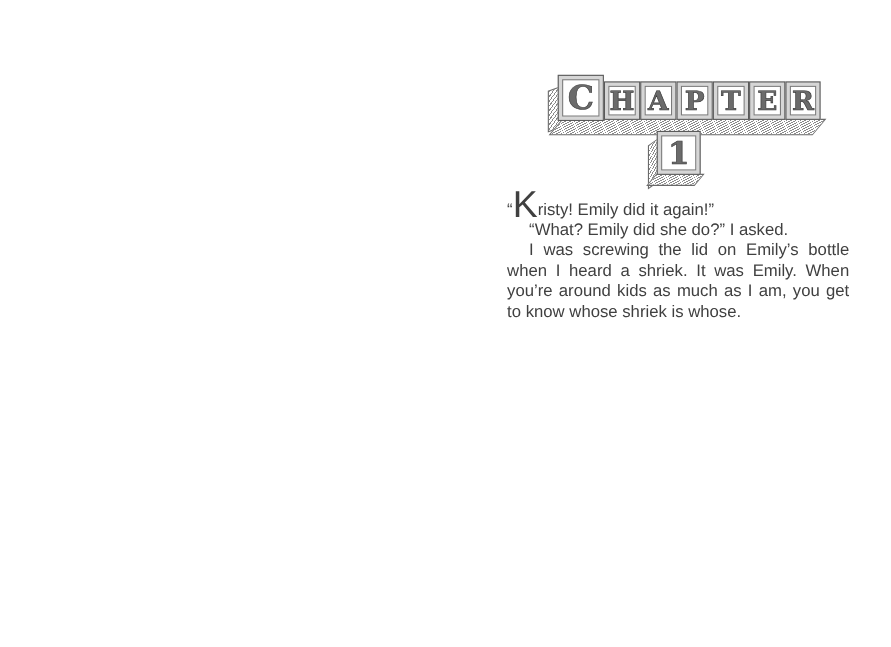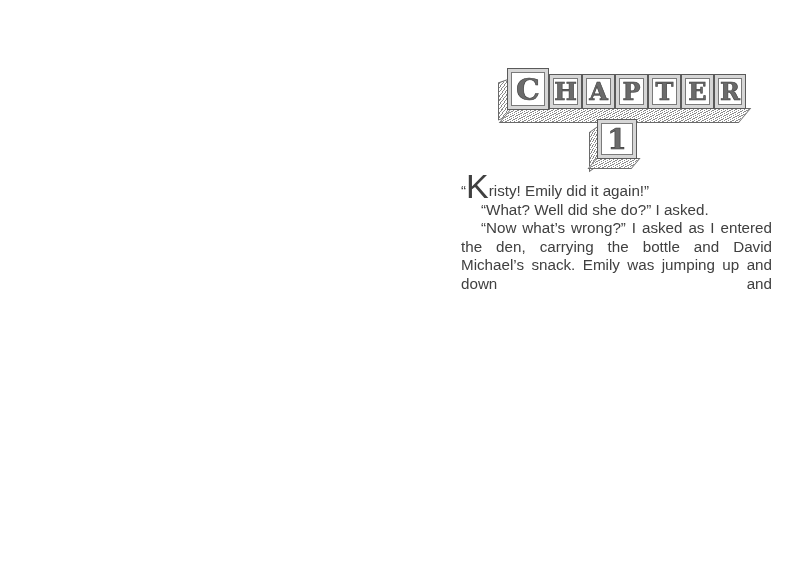--- a/index.html
+++ b/index.html
@@ -90,16 +90,16 @@
       <div class="face">R</div>
     </div>
 
     <div class="block num" style="left:597px; top:119px; width:40px; height:40px;">
       <div class="face">1</div>
     </div>
   </div>
 
   <div class="text">
     <p class="first"><span>“</span><span class="dropcap">K</span><span>risty! Emily did it again!”</span></p>
-    <p>“What? Well did she do?” I asked.</p>
-    <p style="text-align-last: justify;">“Now what’s wrong?” I asked as I entered the den, carrying the bottle and David Michael’s snack. Emily was jumping up and down and</p>
+    <p>“What? Emily did she do?” I asked.</p>
+    <p>I was screwing the lid on Emily’s bottle when I heard a shriek. It was Emily. When you’re around kids as much as I am, you get to know whose shriek is whose.</p>
   </div>
 </div>
 
 </body></html>

